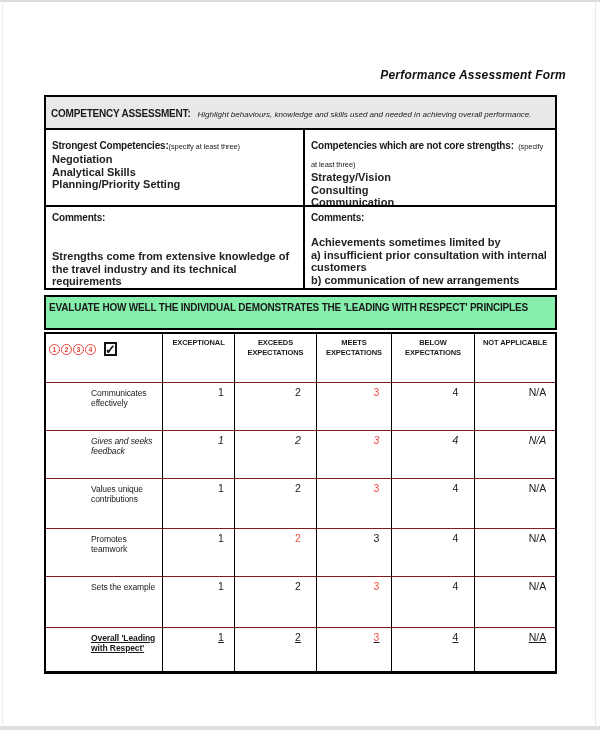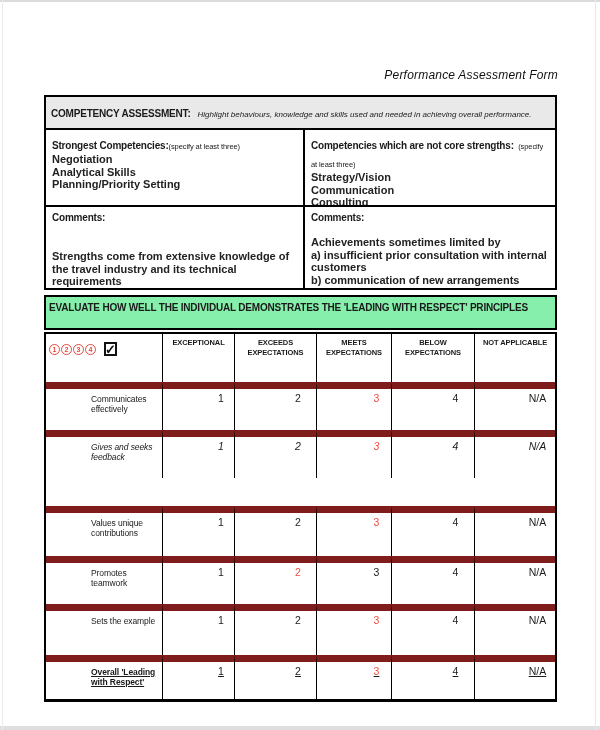--- a/index.html
+++ b/index.html
@@ -8,22 +8,22 @@
 
   .page { position:relative; width:600px; height:730px; background:#fff; }
 
   
   .edge-top    { position:absolute; top:0; left:0; width:600px; height:2px; background:#d9dbdc; }
   .edge-bottom { position:absolute; bottom:0; left:0; width:600px; height:4px; background:#dcdee0; }
   .edge-left   { position:absolute; top:0; left:2px; width:1px; height:730px; background:#ececec; }
   .edge-right  { position:absolute; top:0; right:4px; width:1px; height:730px; background:#e8e9ea; }
 
   .doc-title {
-    position:absolute; top:68px; right:42px;
-    font-style:italic; font-weight:normal; font-size:12px; letter-spacing:0.2px;
+    position:absolute; top:68px; right:34px;
+    font-style:italic; font-weight:bold; font-size:12px; letter-spacing:0.2px;
     color:#111;
   }
 
   .comp-header {
     position:absolute; top:95px; left:44px; width:513px; height:35px;
     background:#e9e9e9; border:2px solid #000;
     padding:6px 5px 0 5px; white-space:nowrap; overflow:hidden;
   }
   .comp-header .lbl { font-weight:bold; font-size:10px; letter-spacing:-0.2px;text-align:right; }
   .comp-header .desc { font-style:italic; font-size:8px; margin-left:7px; }
@@ -51,21 +51,21 @@
   }
 
   .table2 {
     position:absolute; top:332px; left:44px; width:513px;
     border:2px solid #000; border-bottom:3px solid #000; background:#fff;
   }
   .t2row { display:grid; grid-template-columns:117px 72px 82px 75px 83px 1fr; }
   .t2row.header { height:48px; }
   .t2cell { border-right:1px solid #000; padding-top:4px; overflow:hidden; }
   .t2cell:last-child { border-right:none; }
-  .t2row:not(.header) .t2cell { border-top:7px solid #7f1d1d;padding-left:45px; }
+  .t2row:not(.header) .t2cell { border-top:1px solid #7f1d1d;padding-left:45px; }
   .t2cell.colhead {
     text-align:center; font-weight:bold; font-size:7.5px; letter-spacing:-0.1px;
     white-space:pre-line; line-height:9.5px;
   }
   .t2cell.label { font-size:8.5px; letter-spacing:-0.1px; padding:5px 4px 0 4px; }
   .t2cell.val { text-align:center; font-size:10.5px; padding-top:3px; }
 
   .scalebox { display:flex; align-items:center; padding:4px 0 0 3px; }
   .circnum {
     display:inline-flex; align-items:center; justify-content:center;
@@ -103,22 +103,22 @@
       </div>
       <div class="item">Negotiation</div>
       <div class="item">Analytical Skills</div>
       <div class="item">Planning/Priority Setting</div>
     </div>
     <div class="t1cell r0">
       <div>
         <span class="head">Competencies which are not core strengths:</span> <span class="hint">(specify at least three)</span>
       </div>
       <div class="item">Strategy/Vision</div>
+      <div class="item">Consulting</div>
       <div class="item">Communication</div>
-      <div class="item">Consulting</div>
     </div>
     <div class="t1cell c0">
       <div class="head">Comments:</div>
       <div class="txt">Strengths come from extensive knowledge of the travel industry and its technical requirements</div>
     </div>
     <div class="t1cell">
       <div class="head">Comments:</div>
       <div class="cmt-lines">
         <div class="line">Achievements sometimes limited by</div>
         <div class="line">a) insufficient prior consultation with internal customers</div>
@@ -160,21 +160,21 @@
           <div class="t2cell val">N/A</div>
         </div>
         <div class="t2row" style="height: 48px; font-style: italic;">
           <div class="t2cell label">Gives and seeks feedback</div>
           <div class="t2cell val">1</div>
           <div class="t2cell val">2</div>
           <div class="t2cell val" style="color: rgb(238, 79, 67);">3</div>
           <div class="t2cell val">4</div>
           <div class="t2cell val">N/A</div>
         </div>
-        <div class="t2row" style="height: 50px; margin-top: 28px;">
+        <div class="t2row" style="height: 50px;">
           <div class="t2cell label">Values unique contributions</div>
           <div class="t2cell val">1</div>
           <div class="t2cell val">2</div>
           <div class="t2cell val" style="color: rgb(238, 79, 67);">3</div>
           <div class="t2cell val">4</div>
           <div class="t2cell val">N/A</div>
         </div>
         <div class="t2row" style="height: 48px;">
           <div class="t2cell label">Promotes teamwork</div>
           <div class="t2cell val">1</div>

